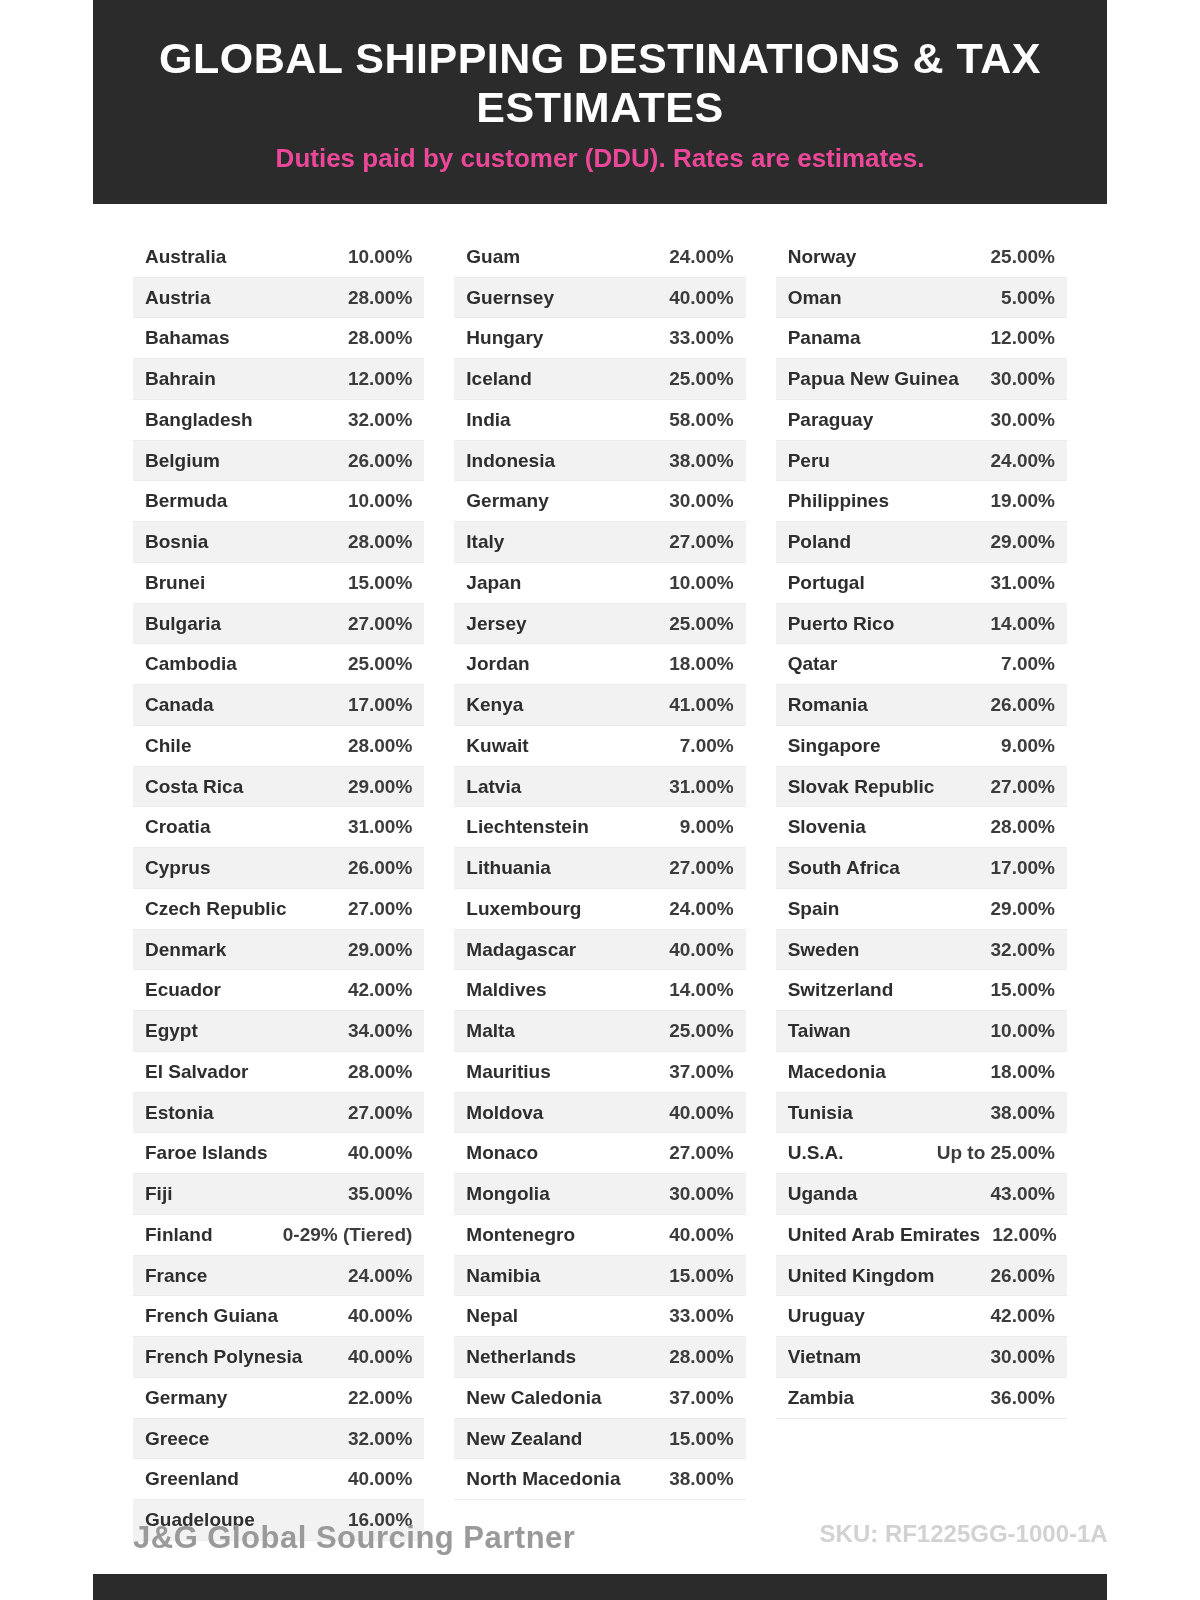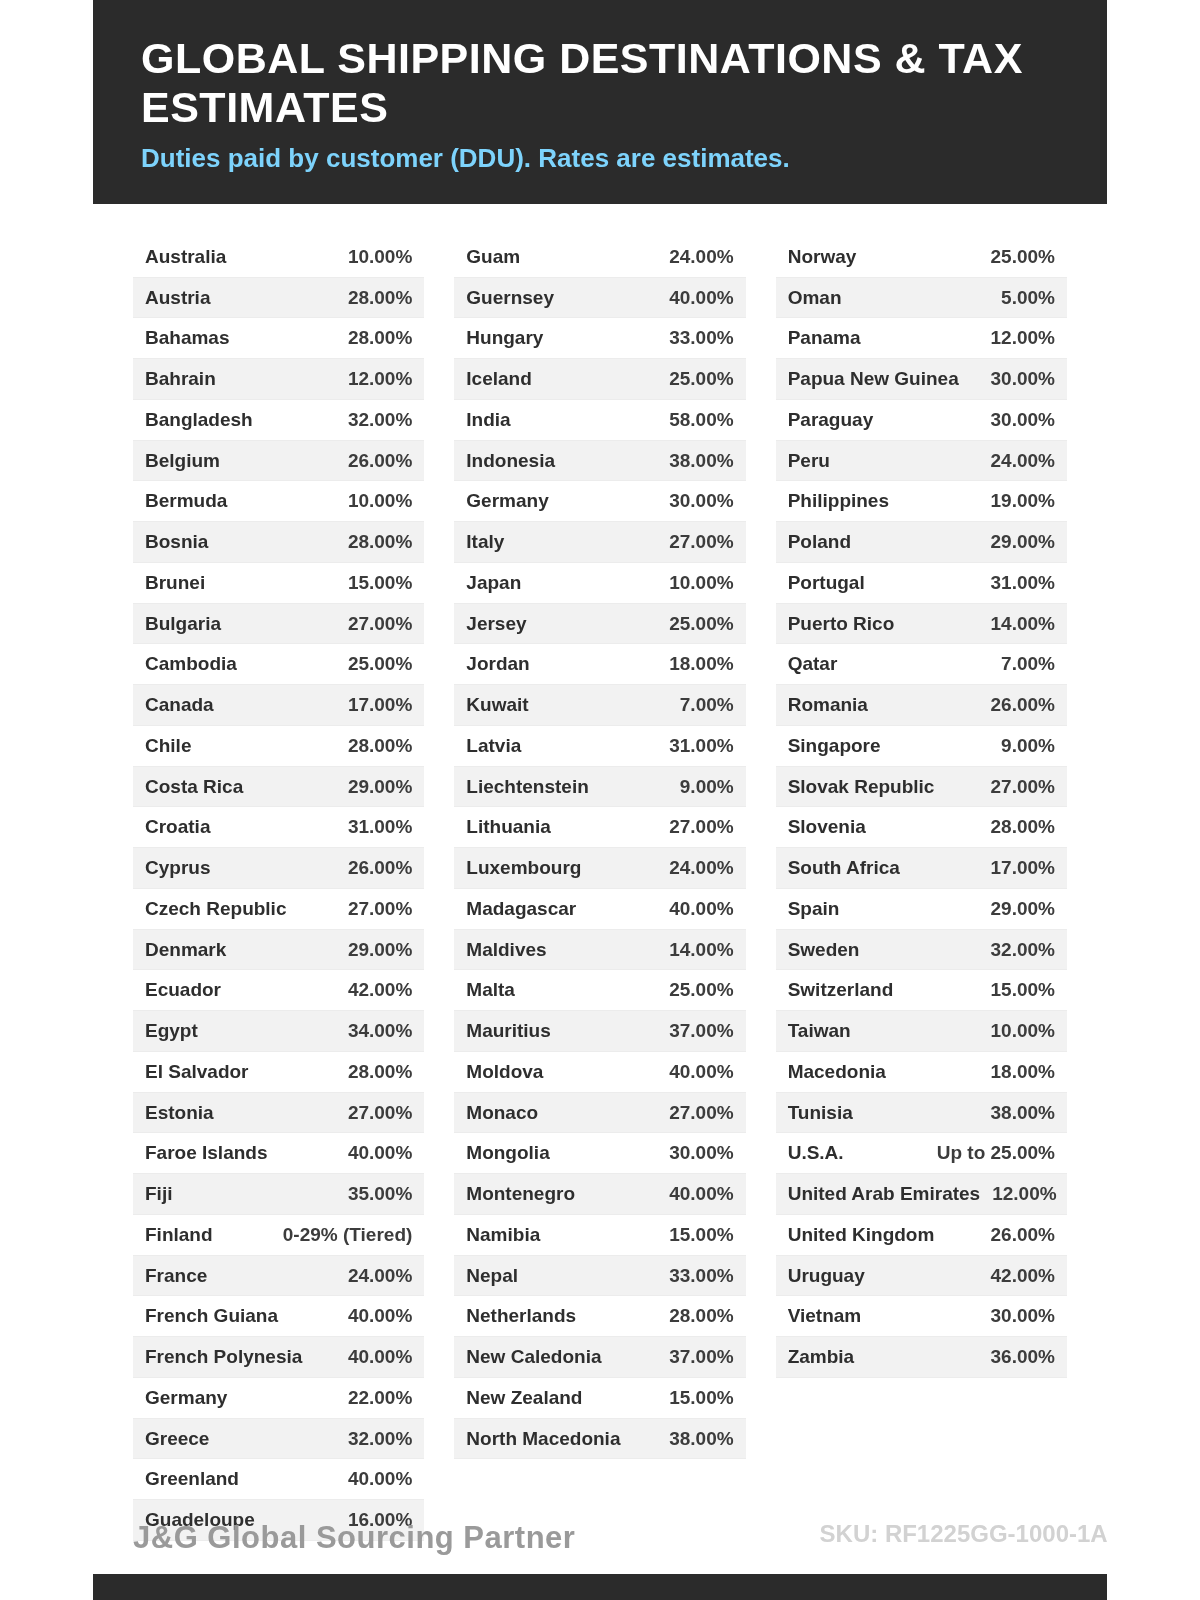--- a/index.html
+++ b/index.html
@@ -1,22 +1,22 @@
 <!DOCTYPE html>
 <html><head>
 <meta charset="utf-8">
 <style>
   html,body{margin:0;padding:0;}
   body{font-family:"Liberation Sans","DejaVu Sans",sans-serif;background:#ffffff;}
-  .page{position:relative;width:1014px;height:1600px;background:#ffffff;overflow:hidden;margin:0 auto;}
+  .page{position:relative;width:1014px;height:1600px;background:#ffffff;overflow:hidden;margin:0 auto;text-align:center;}
 
   
   .header{background:#2b2b2b;color:#ffffff;padding:34px 48px 30px 48px;}
   .header h1{margin:0;font-size:43px;font-weight:bold;letter-spacing:0.5px;line-height:1.15;}
-  .header p{margin:10px 0 0 0;font-size:26px;font-weight:bold;color:#7dd3fc;}
+  .header p{margin:10px 0 0 0;font-size:26px;font-weight:bold;color:#ec4899;}
 
   
   .grid{display:flex;gap:30px;padding:0 40px;margin-top:33px;align-items:flex-start;}
   .col{flex:1;min-width:0;}
   .row{display:flex;justify-content:space-between;align-items:center;
        padding:8px 12px;font-size:19px;line-height:1.25;}
   .row:nth-child(odd){background:#ffffff;}
   .row:nth-child(even){background:#f2f2f2;}
   .row{border-bottom:1px solid #ececec;}
   .country{font-weight:bold;color:#2e2e2e;white-space:nowrap;}
@@ -207,20 +207,24 @@
         </div>
         <div class="row">
           <span class="country">Jersey</span>
           <span class="rate">25.00%</span>
         </div>
         <div class="row">
           <span class="country">Jordan</span>
           <span class="rate">18.00%</span>
         </div>
         <div class="row">
+          <span class="country">Kenya</span>
+          <span class="rate">41.00%</span>
+        </div>
+        <div class="row">
           <span class="country">Kuwait</span>
           <span class="rate">7.00%</span>
         </div>
         <div class="row">
           <span class="country">Latvia</span>
           <span class="rate">31.00%</span>
         </div>
         <div class="row">
           <span class="country">Liechtenstein</span>
           <span class="rate">9.00%</span>
@@ -375,20 +379,24 @@
           <span class="country">Macedonia</span>
           <span class="rate">18.00%</span>
         </div>
         <div class="row">
           <span class="country">Tunisia</span>
           <span class="rate">38.00%</span>
         </div>
         <div class="row">
           <span class="country">U.S.A.</span>
           <span class="rate">Up to 25.00%</span>
+        </div>
+        <div class="row">
+          <span class="country">Uganda</span>
+          <span class="rate">43.00%</span>
         </div>
         <div class="row">
           <span class="country">United Arab Emirates</span>
           <span class="rate">12.00%</span>
         </div>
         <div class="row">
           <span class="country">United Kingdom</span>
           <span class="rate">26.00%</span>
         </div>
         <div class="row">

